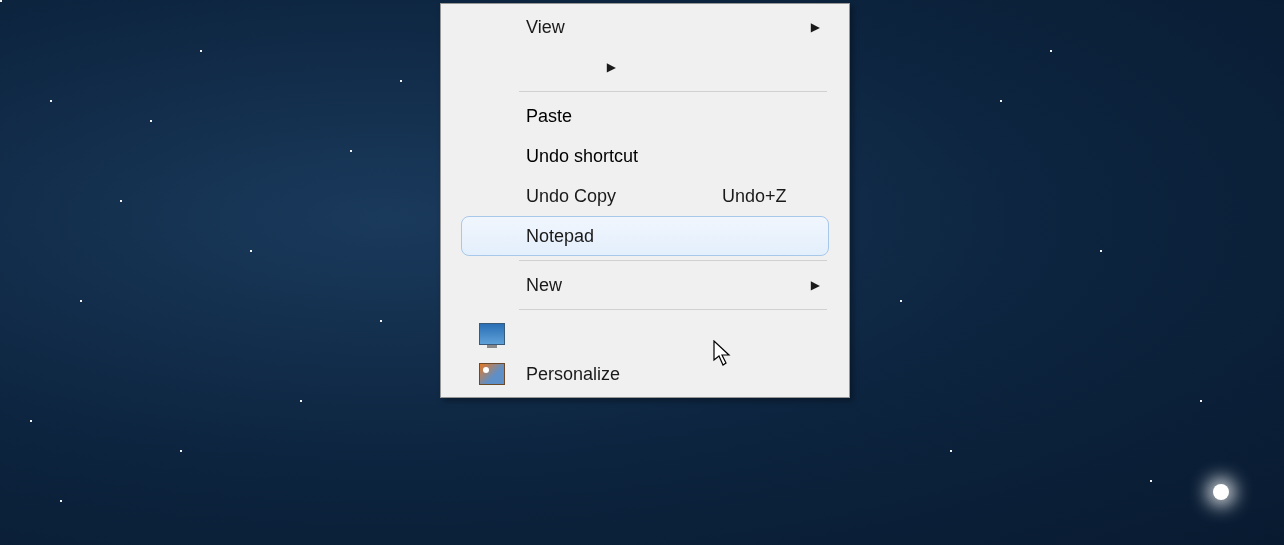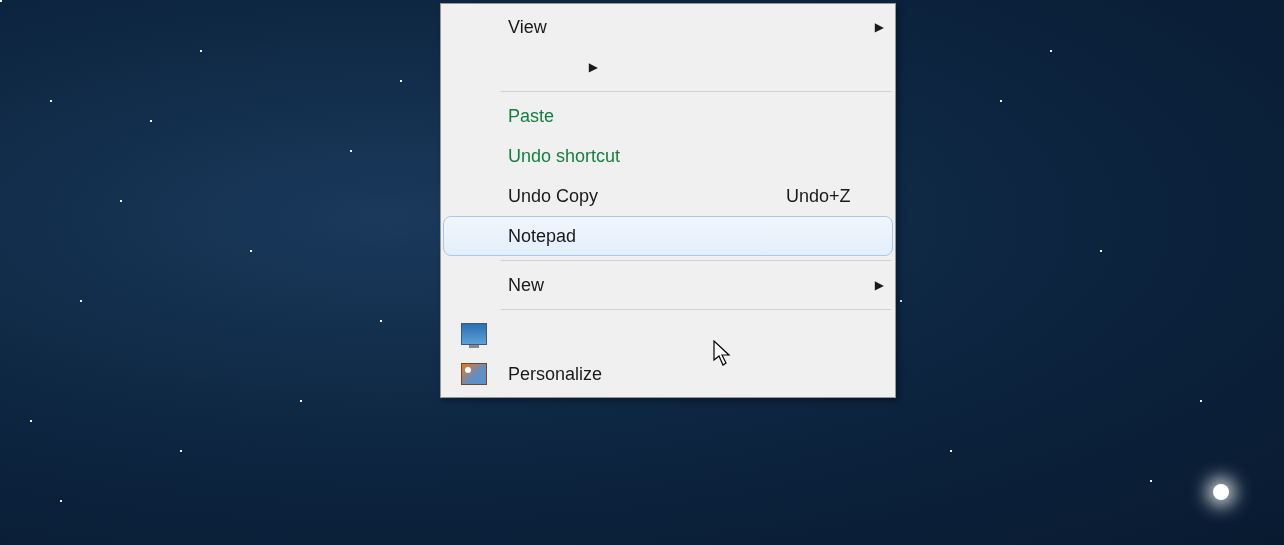--- a/index.html
+++ b/index.html
@@ -36,38 +36,38 @@
       width: 16px;
       height: 16px;
       background: #fff;
       border-radius: 50%;
       box-shadow: 0 0 18px 6px rgba(255,255,255,0.85);
     }
     .context-menu {
       position: absolute;
       left: 440px;
       top: 3px;
-      width: 456px;
+      width: 410px;
       background: #f0f0f0;
       border: 1px solid #979797;
       box-shadow: 3px 3px 6px rgba(0,0,0,0.35);
-      padding: 3px 2px;
+      padding: 3px 20px;
     }
     .menu-item {
       display: flex;
       align-items: center;
       height: 40px;
       padding: 0 8px 0 4px;
       color: #1a1a1a;
       cursor: default;
       position: relative;
       border: 1px solid transparent;
     }
     .menu-item.disabled {
-      color: #15803d;
+      color: #000000;
     }
     .menu-item.selected {
       background: linear-gradient(#f1f6fd, #e3effc);
       border: 1px solid #a8c8ea;
       border-radius: 8px;
     }
     .icon-col {
       width: 52px;
       display: flex;
       align-items: center;

